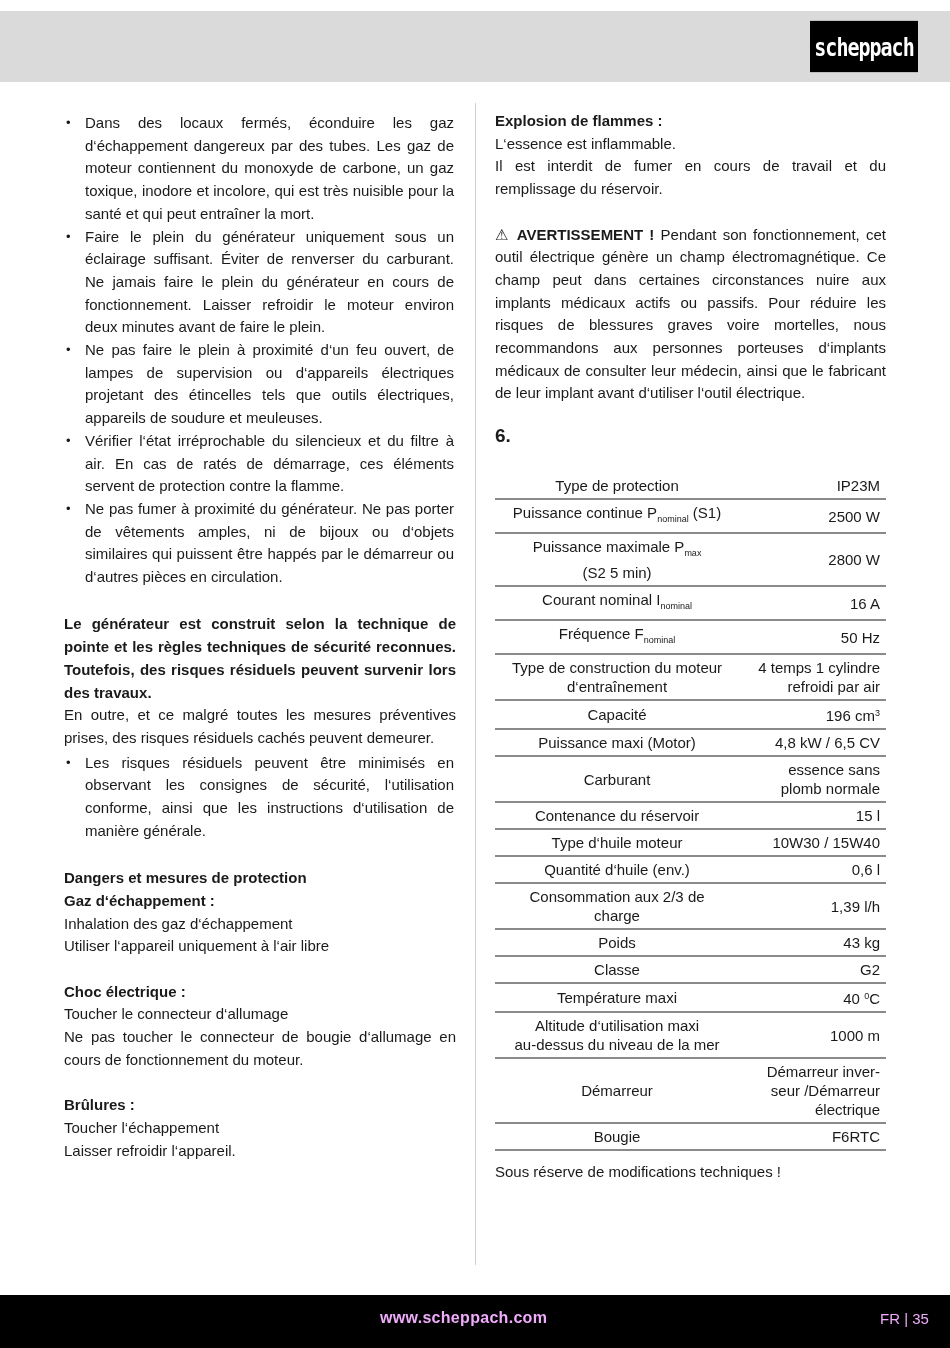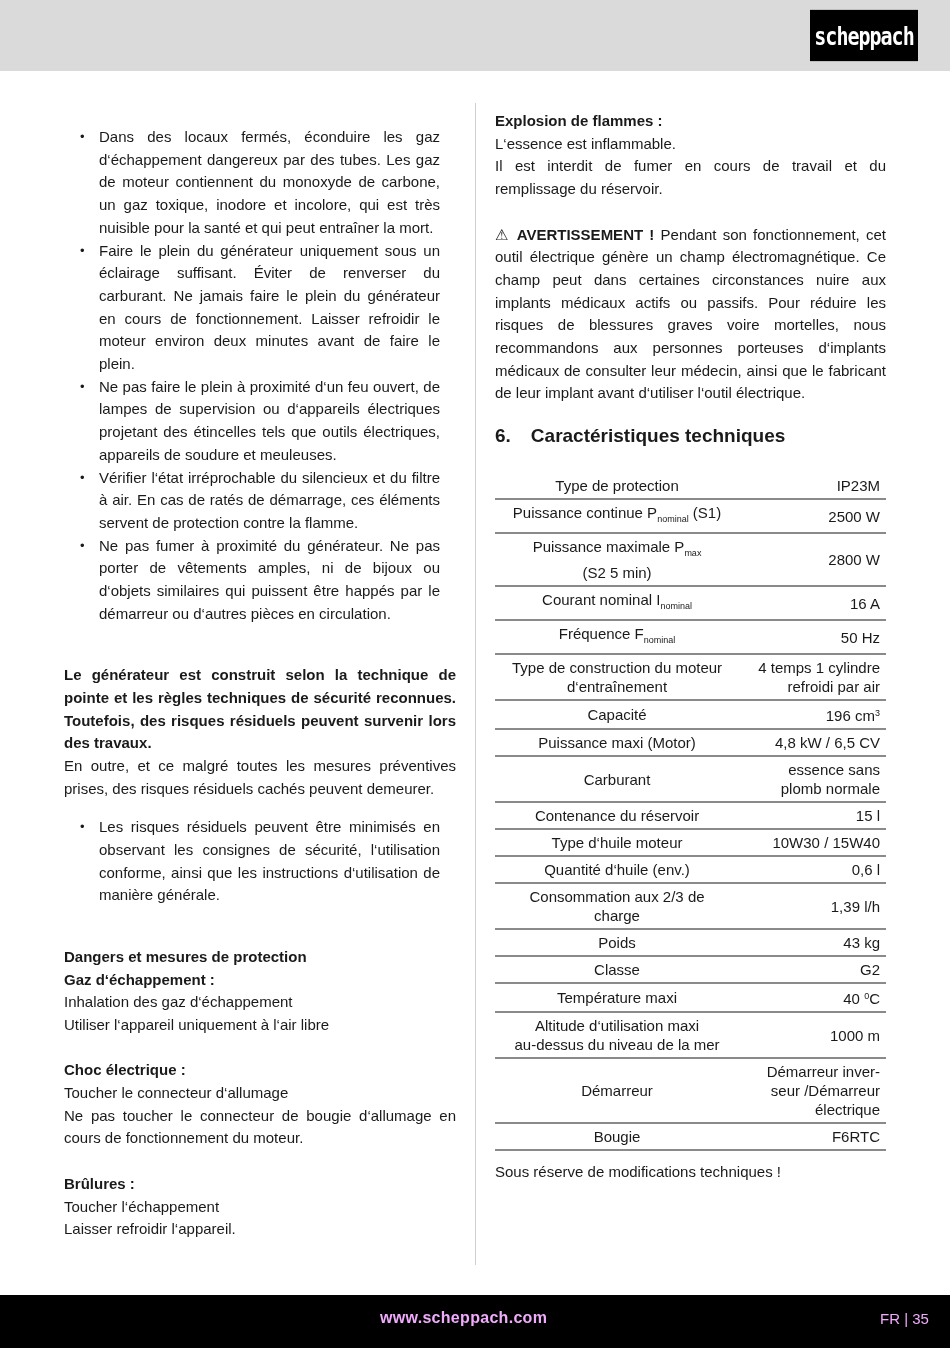--- a/index.html
+++ b/index.html
@@ -3,39 +3,39 @@
 <meta charset="utf-8">
 <style>
   html, body { margin: 0; padding: 0; }
   body {
     width: 950px; height: 1348px; position: relative; overflow: hidden;
     background: #ffffff; color: #1a1a1a;
     font-family: "Liberation Sans", sans-serif;
     font-size: 15px;
   }
   .header-band {
-    position: absolute; left: 0; top: 0; width: 950px; height: 71px;
+    position: absolute; left: 0; top: 11px; width: 950px; height: 71px;
     background: #dadada;
   }
   .logo {
     position: absolute; left: 810px; top: 15px; width: 108px; height: 41px;
     background: #000; color: #fff;
     display: flex; align-items: center; justify-content: center;
     font-family: "DejaVu Sans Mono", monospace; font-weight: bold;
     font-size: 20px; letter-spacing: -1px;
     transform: scaleY(1.25);
   }
   .col-divider {
     position: absolute; left: 475px; top: 103px; width: 1px; height: 1162px;
     background: #cfcfcf;
   }
   .left-col { position: absolute; left: 64px; top: 110px; width: 392px; }
   .right-col { position: absolute; left: 495px; top: 110px; width: 391px; }
   .line { line-height: 22.7px; }
-  ul.bullets { list-style: none; margin: 16px; padding: 0; }
+  ul.bullets { list-style: none; margin: 2px; padding: 0; }
   ul.bullets li { position: relative; padding-left: 19px; line-height: 22.7px; text-align: justify; }
   ul.bullets li::before {
     content: "•"; position: absolute; left: 0; top: 0; font-size: 13px;
   }
   .justify { text-align: justify; }
   .bold { font-weight: bold; }
   .gap { height: 22.7px; }
   .section-title {
     font-weight: bold; font-size: 19px; margin-top: 20px; margin-bottom: 26px;
     display: flex; gap: 20px;
@@ -104,21 +104,20 @@
   <div class="line justify">Il est interdit de fumer en cours de travail et du remplissage du réservoir.</div>
   <div class="gap"></div>
   <div class="line justify">
     <span class="warn-icon">⚠</span>
     <span class="bold">AVERTISSEMENT !</span>
     <span>Pendant son fonctionnement, cet outil électrique génère un champ électromagnétique. Ce champ peut dans certaines circonstances nuire aux implants médicaux actifs ou passifs. Pour réduire les risques de blessures graves voire mortelles, nous recommandons aux personnes porteuses d‘implants médicaux de consulter leur médecin, ainsi que le fabricant de leur implant avant d‘utiliser l‘outil électrique.</span>
   </div>
 
   <div class="section-title">
     <span>6.</span>
-    <span>Caractéristiques techniques</span>
   </div>
 
   <table class="specs">
     <tbody id="specs-body">
         <tr>
           <td class="lbl"><span>Type de protection</span></td>
           <td class="val"><span>IP23M</span></td>
         </tr>
         <tr>
           <td class="lbl"><span>Puissance continue P</span><sub>nominal</sub><span> (S1)</span></td>

